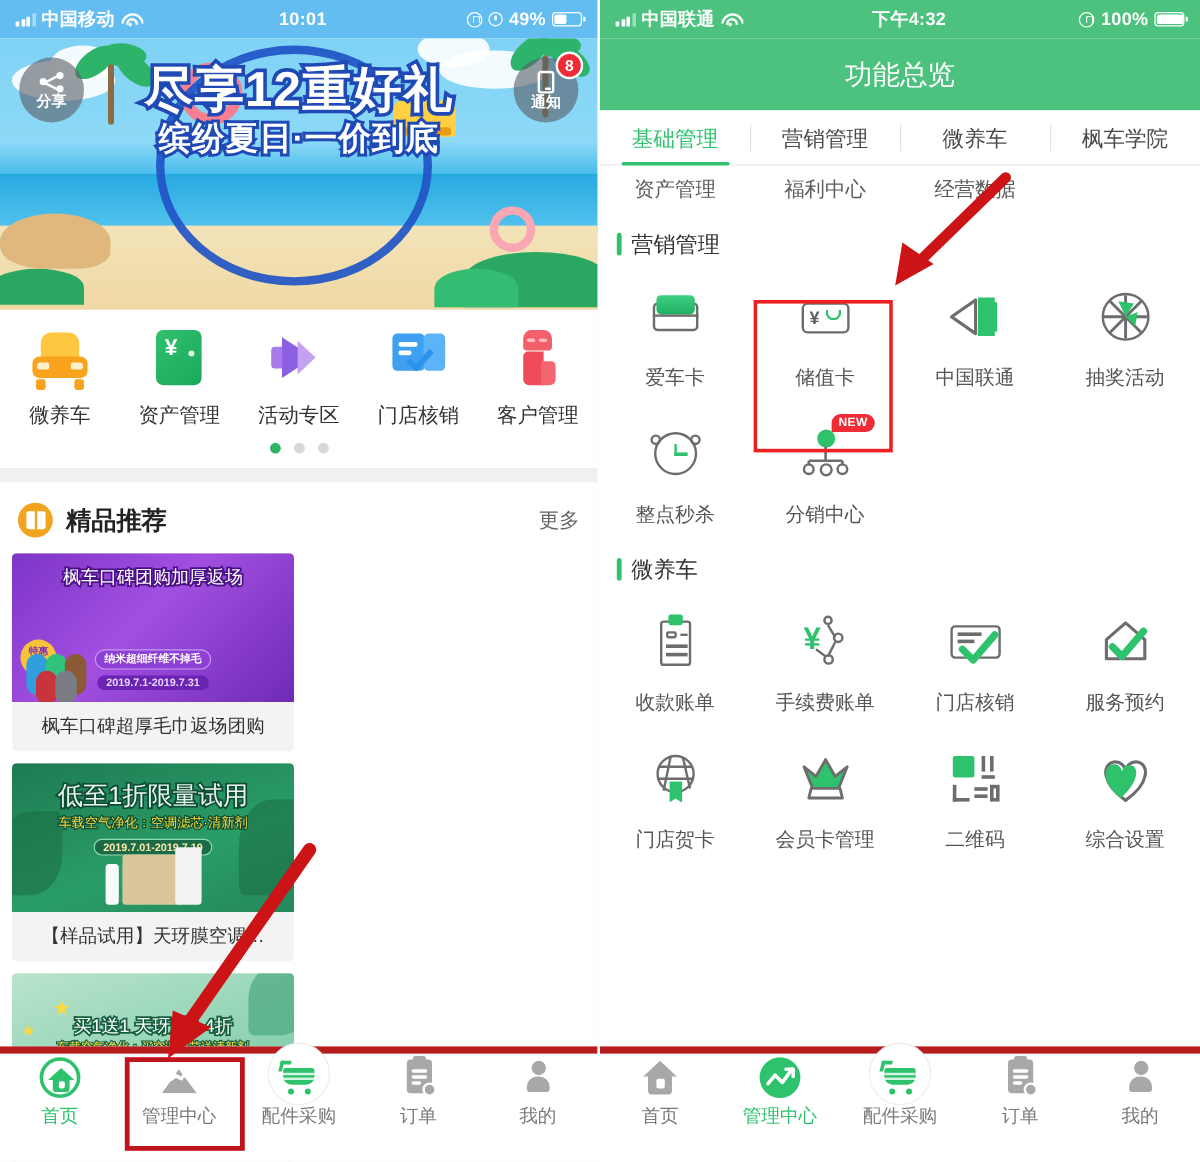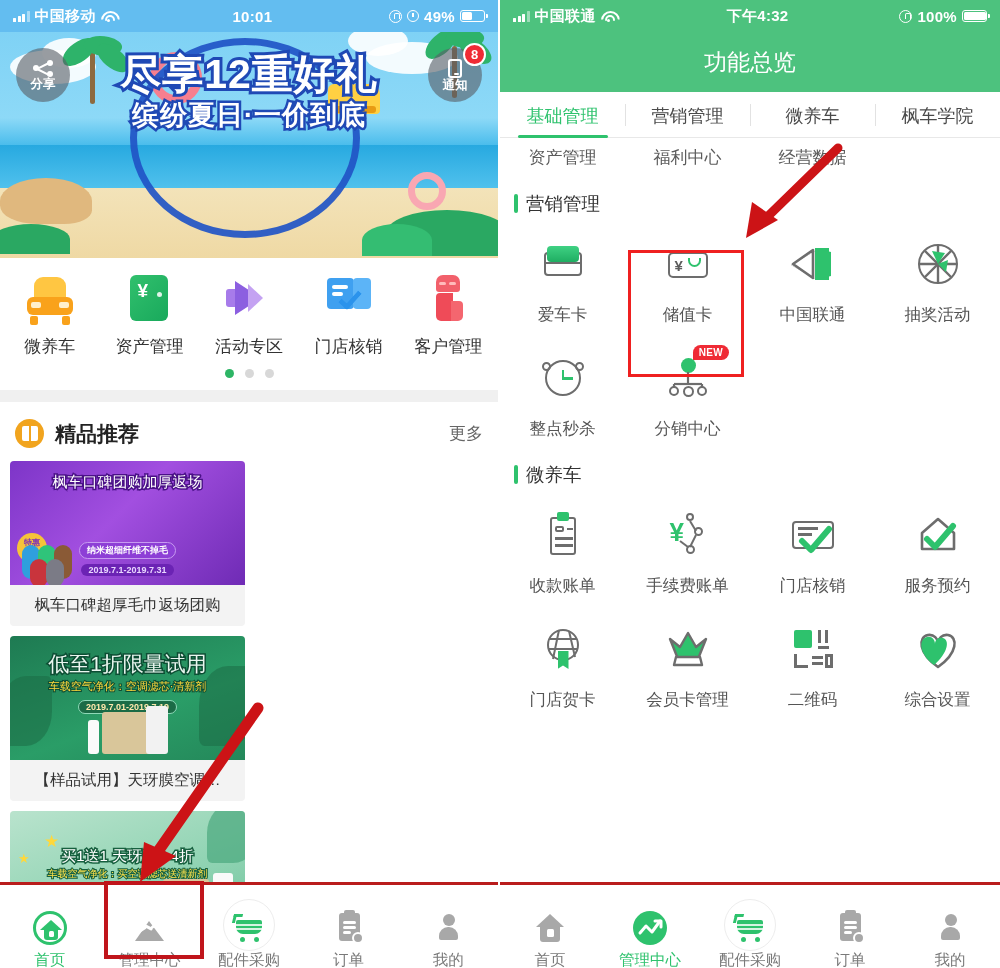--- a/index.html
+++ b/index.html
@@ -148,22 +148,22 @@
   .ci1{background:linear-gradient(135deg,#7d35c8,#a24fe0 45%,#6f2bb5);}
   .ci2{background:linear-gradient(160deg,#1e7a52,#2a9d67 60%,#24885a);}
   .ci3{background:linear-gradient(160deg,#b9e3cd,#8fd3b2 60%,#6fc39c);}
   .ct{position:absolute;left:0;right:0;text-align:center;font-weight:normal;line-height:1.15;}
   .leafy{position:absolute;background:#1b6b46;border-radius:50% 10% 50% 10%;opacity:.55;}
   .pill{display:inline-block;border-radius:9px;padding:1px 7px;font-size:9px;font-weight:bold;}
   .prodbox{position:absolute;background:#d9c69a;border-radius:3px;}
 
   
   .tabbar{
-    position:absolute;left:0;bottom:0;width:100%;height:86px;background:#fff;
-    border-top:3px solid #b91c1c; display:flex; align-items:flex-start; padding-top:26px;
+    position:absolute;left:0;bottom:0;width:100%;height:96px;background:#fff;
+    border-top:6px solid #b91c1c; display:flex; align-items:flex-start; padding-top:3px;
   }
   .tab{flex:1;display:flex;flex-direction:column;align-items:center;gap:5px;position:relative;}
   .tab-lbl{font-size:15.5px;color:#7a7a7a;}
   .tab.on .tab-lbl{color:#2ec26d;}
   .tab-ic{width:34px;height:34px;position:relative;}
   .home-ic{position:absolute;left:3px;top:3px;width:28px;height:28px;}
   .home-ic .roof{position:absolute;left:0;top:0;width:0;height:0;border-left:14px solid transparent;border-right:14px solid transparent;border-bottom:13px solid var(--c);}
   .home-ic .wall{position:absolute;left:4px;top:12px;width:20px;height:16px;background:var(--c);border-radius:0 0 3px 3px;}
   .home-ic .win{position:absolute;left:11px;top:15px;width:7px;height:8px;background:#fff;border-radius:1.5px;}
   .home-ic.circ{border:3.5px solid #2ec26d;border-radius:50%;}

